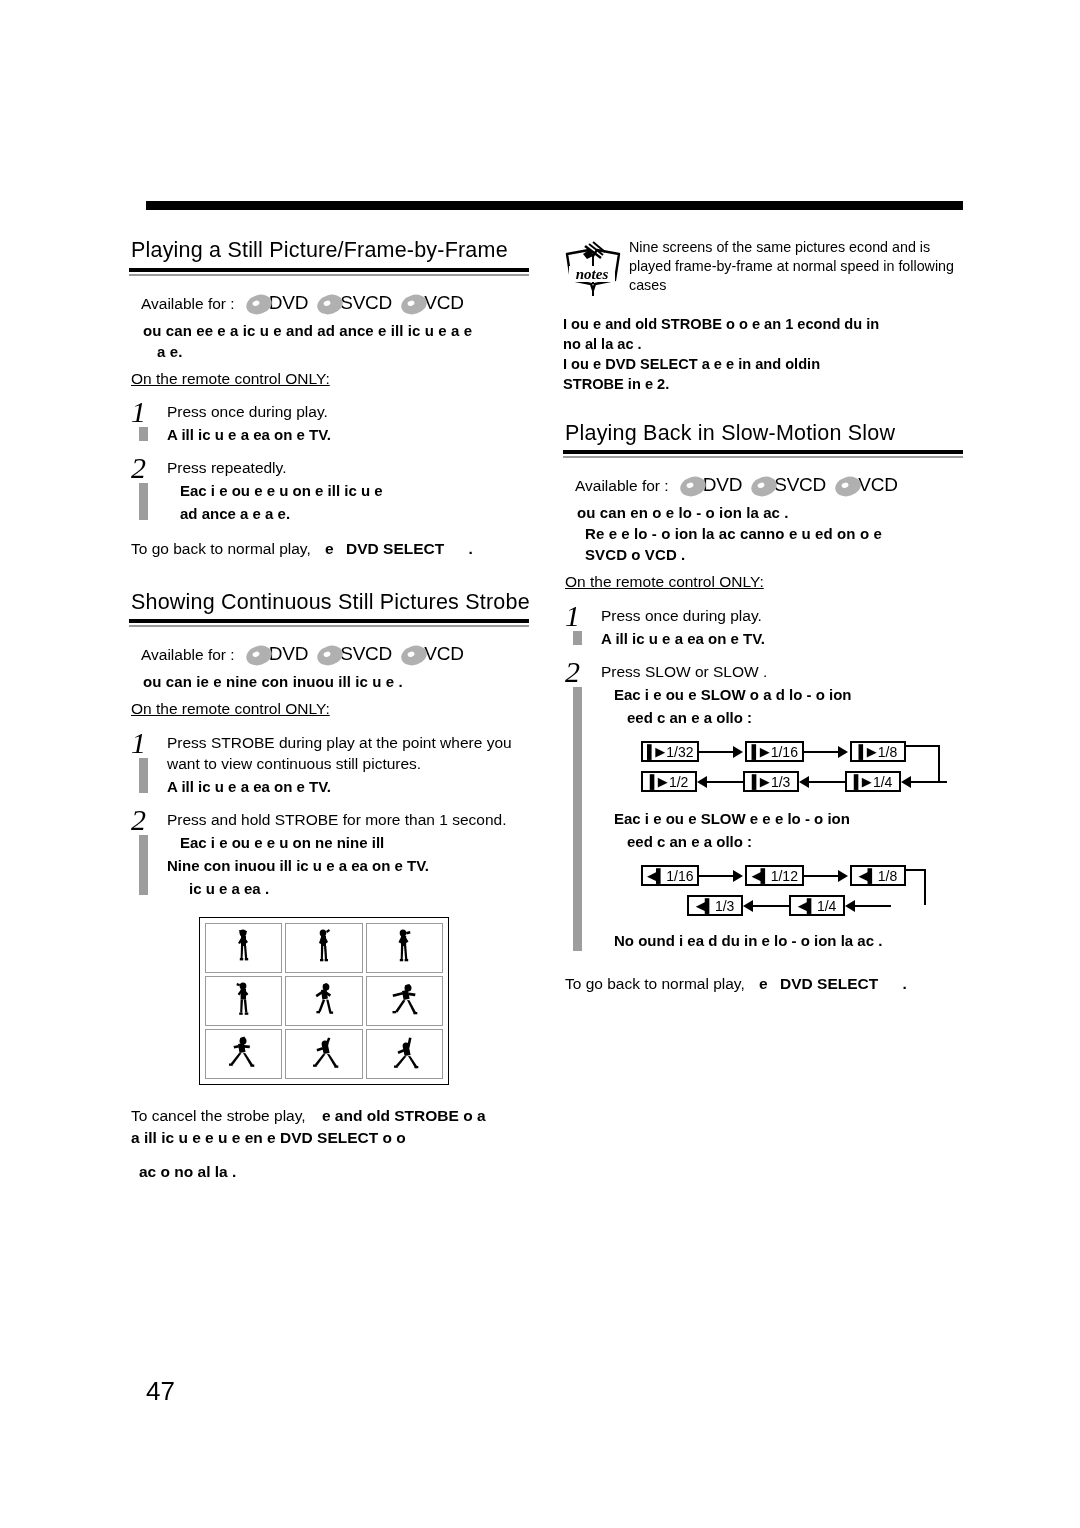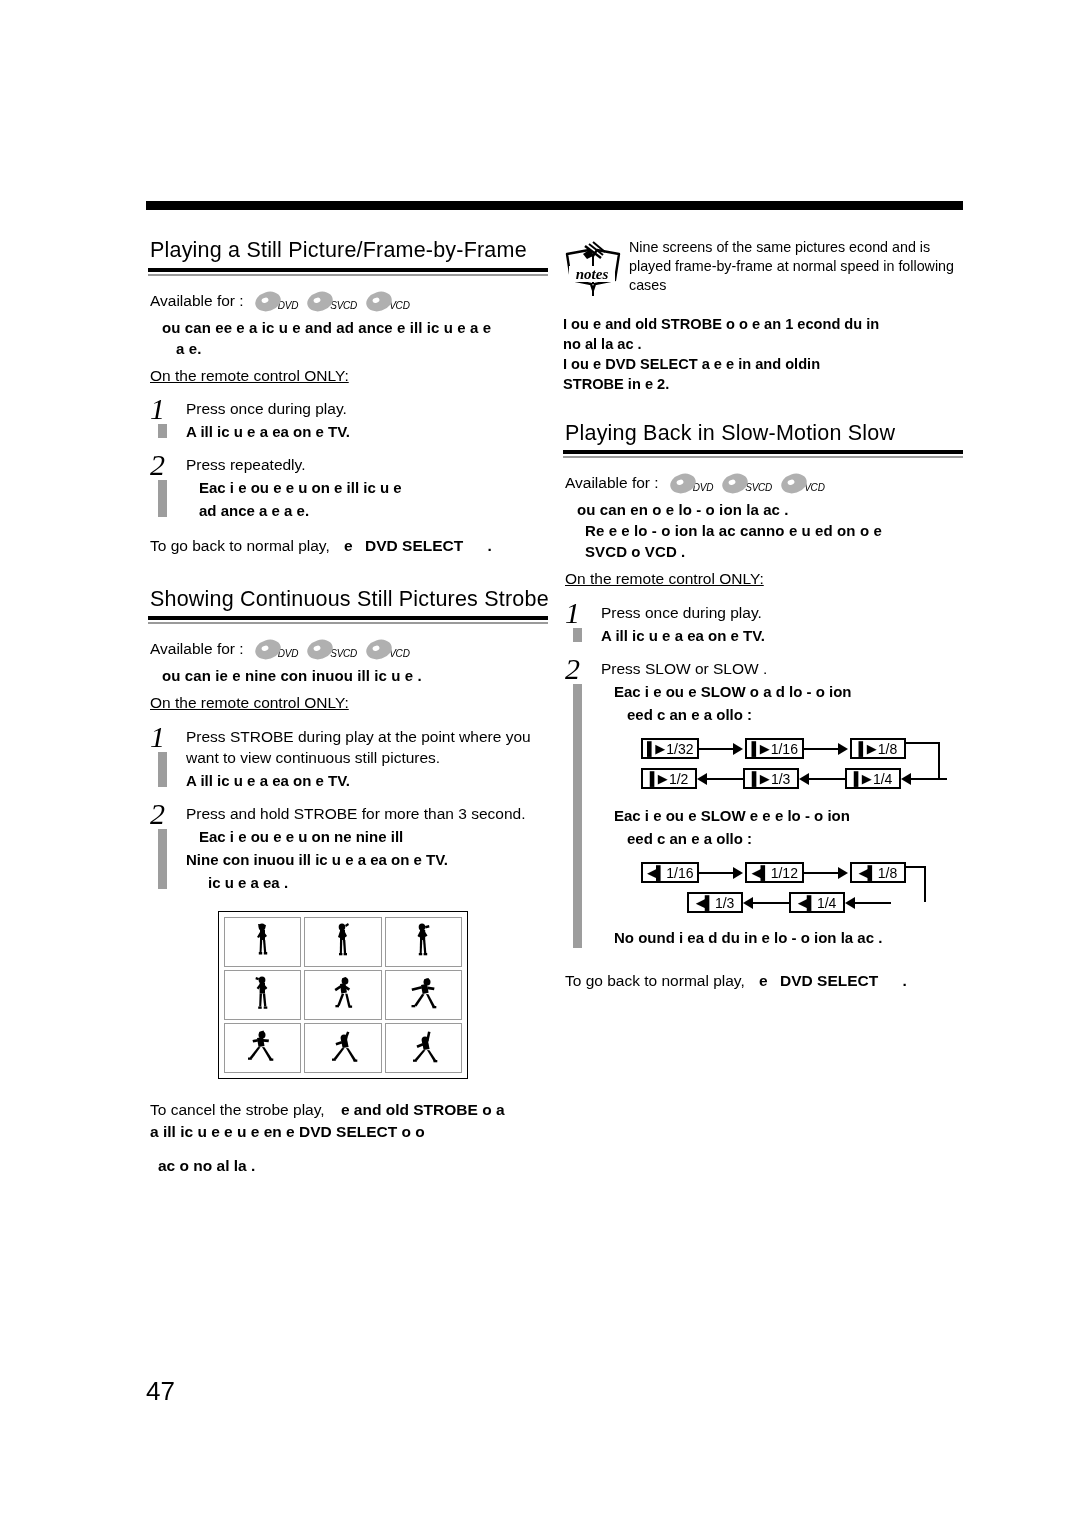--- a/index.html
+++ b/index.html
@@ -8,47 +8,47 @@
     font-family:"Liberation Sans","DejaVu Sans",sans-serif;
     color:#000;
   }
   .page{position:absolute;left:0;top:0;width:1080px;height:1528px;}
 
   
   .top-rule{position:absolute;left:146px;top:201px;width:817px;height:9px;background:#000;}
 
   
   .col{position:absolute;top:238px;width:400px;}
-  .col-left{left:148px;}
+  .col-left{left:129px;}
   .col-right{left:563px;}
 
   
   .sec-title{
     font-size:21.5px;font-weight:400;letter-spacing:.2px;
     white-space:nowrap;line-height:1.15;margin:0 0 5px 2px;
   }
   .sec-rule{height:4px;background:#000;width:100%;}
   .sec-rule2{height:2px;background:#9a9a9a;width:100%;margin-top:2px;}
   .sec-block{margin-bottom:14px;}
 
   
-  .avail{display:flex;align-items:flex-end;margin:16px 0 4px 2px;font-size:15.5px;}
+  .avail{display:flex;align-items:flex-end;margin:16px 0 4px 12px;font-size:15.5px;}
   .avail .lbl{margin-right:11px;padding-bottom:2px;}
   .discs{display:flex;align-items:flex-end;gap:9px;}
   .disc{display:flex;align-items:flex-end;}
   .disc-ico{
     width:26px;height:19px;border-radius:50%;
     background:#b0b0b0;transform:rotate(-17deg);
     position:relative;margin-right:-3px;margin-bottom:1px;
   }
   .disc-ico::after{
     content:"";position:absolute;left:7px;top:5px;width:7px;height:5px;
     border-radius:50%;background:#fff;
   }
-  .disc-txt{font-size:10px;letter-spacing:-.2px;padding-bottom:1px;font-style:italic;}
+  .disc-txt{font-size:19px;letter-spacing:-.2px;padding-bottom:1px;}
 
   
   .p{font-size:15.5px;line-height:1.38;margin:6px 0 0 2px;}
   .p.u{text-decoration:underline;}
   .bold{font-weight:bold;}
   .b-note{
     font-weight:bold;font-size:15px;line-height:1.4;
     margin:5px 0 6px 14px;letter-spacing:.1px;
   }
 
@@ -197,21 +197,21 @@
       <div class="step">
         <span class="step-num">1</span>
         <span class="step-bar"></span>
         <div class="step-txt">Press STROBE during play at the point where you want to view continuous still pictures.</div>
         <div class="step-bold">A  ill  ic u e a  ea  on   e TV.</div>
       </div>
 
       <div class="step">
         <span class="step-num">2</span>
         <span class="step-bar"></span>
-        <div class="step-txt">Press and hold STROBE for more than 3 second.</div>
+        <div class="step-txt">Press and hold STROBE for more than 1 second.</div>
         <div class="step-bold ind">Eac   i e  ou   e    e  u  on  ne nine  ill</div>
         <div class="step-bold">Nine con inuou   ill  ic u e a  ea  on   e TV.</div>
         <div class="step-bold ind" style="margin-left:22px">ic u e a  ea .</div>
       </div>
 
       <div class="grid-wrap">
         <div class="grid">
           <div class="cell">
             <svg width="22" height="40" viewBox="0 0 22 40">
                 <g fill="#000">

